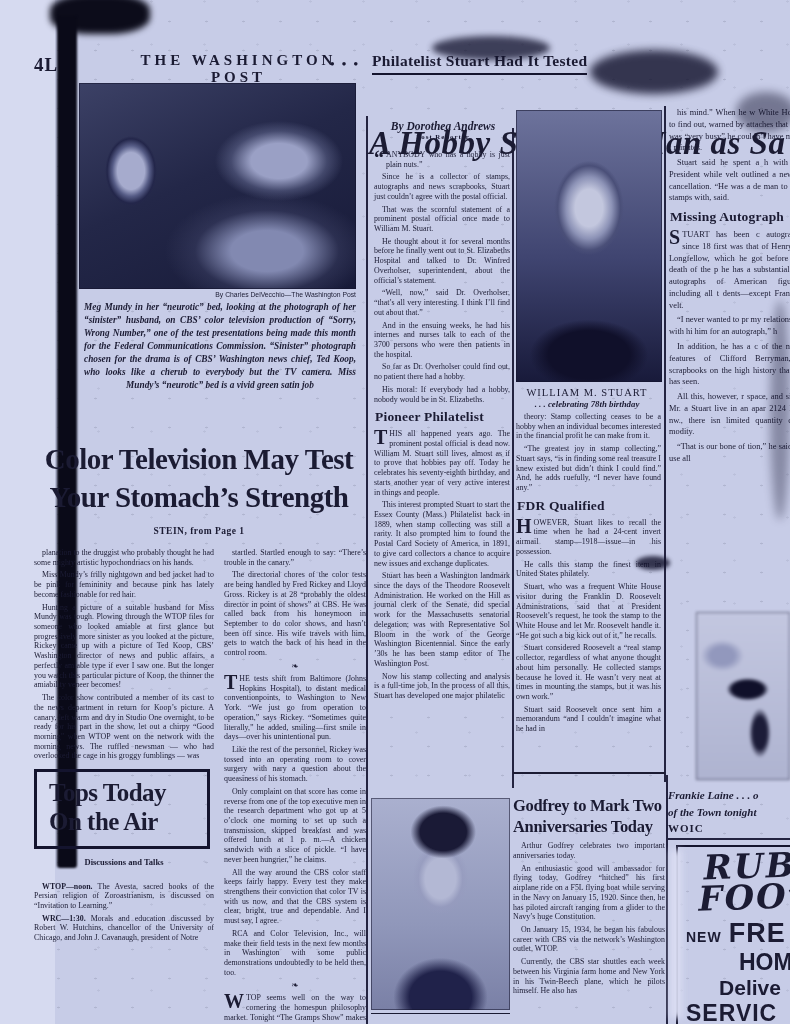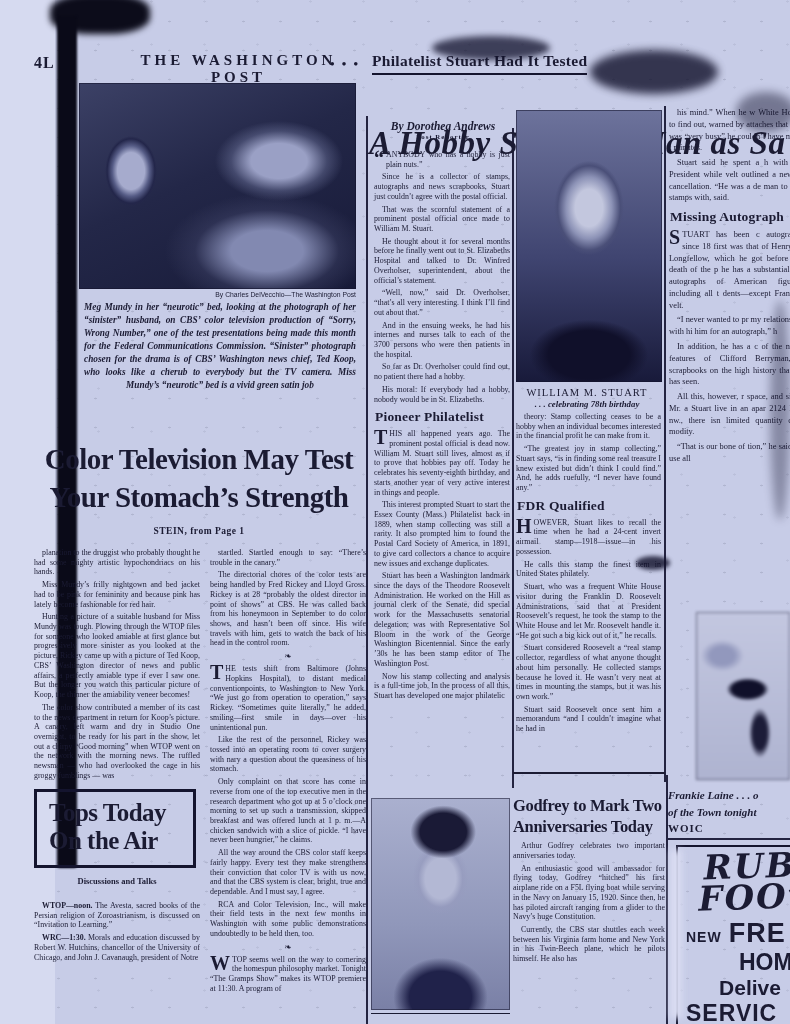--- a/index.html
+++ b/index.html
@@ -9,21 +9,21 @@
     background-image:radial-gradient(rgba(20,20,46,.25) 1px,transparent 1.4px),
                      radial-gradient(rgba(20,20,46,.14) 1px,transparent 1.6px);
     background-size:37px 29px,53px 43px;background-position:3px 7px,19px 23px;}
   .abs{position:absolute;}
   
   .band-left{left:57px;top:16px;width:20px;height:852px;background:#0a0a18;filter:blur(1px);border-radius:3px;}
   .corner-blot{left:50px;top:-6px;width:100px;height:40px;background:#0c0c1a;filter:blur(3px);border-radius:40%;}
   .smudge{background:#10102a;border-radius:50%;pointer-events:none;}
   .margin-strip{left:0;top:0;width:55px;height:1024px;background:#d6daf0;}
   
-  .pagemark{left:34px;top:54px;font-size:16px;font-weight:bold;letter-spacing:1px;}
+  .pagemark{left:34px;top:54px;font-size:19px;font-weight:bold;letter-spacing:1px;}
   .mast{left:80px;top:52px;width:285px;text-align:center;}
   .mast .title{font-size:15px;font-weight:bold;letter-spacing:4px;margin-left:32px;}
   .mast .date{font-size:10px;font-weight:bold;font-style:italic;margin-top:1px;}
   .mast-dots{left:330px;top:56px;font-size:13px;font-weight:bold;letter-spacing:2px;}
   
   .photo{box-shadow:0 0 0 1px rgba(20,20,46,.55) inset;}
   .meg-photo{left:79px;top:83px;width:277px;height:206px;background:
     radial-gradient(ellipse 34px 46px at 52px 88px,#a6abcd 0 40%,#565c86 55%,#23264a 70%,rgba(0,0,0,0) 76%),
     radial-gradient(ellipse 80px 50px at 200px 78px,#9aa0c5 0 35%,rgba(90,96,134,.6) 60%,rgba(0,0,0,0) 80%),
     radial-gradient(ellipse 120px 68px at 188px 168px,#8289b1 0 30%,rgba(60,64,100,.5) 60%,rgba(0,0,0,0) 85%),
@@ -55,21 +55,21 @@
   .laine-cap .w{font-style:normal;letter-spacing:1px;}
   
   .ct-head{left:32px;top:441px;width:334px;text-align:center;font-size:29px;font-weight:bold;line-height:1.3;letter-spacing:-.5px;}
   .jump{left:34px;top:526px;width:330px;text-align:center;font-size:9.5px;font-weight:bold;letter-spacing:.5px;}
   .cols{display:flex;gap:10px;}
   .ct-cols{left:34px;top:548px;width:332px;}
   .col{flex:1;}
   .para{margin:0 0 3px 0;font-size:7.9px;line-height:1.23;text-align:justify;text-indent:8px;}
   .orn{margin:3px 0;text-align:center;font-size:9px;}
   .dropcap{float:left;font-size:20px;line-height:16px;font-weight:bold;padding-right:2px;}
-  .tops-box{border:3px solid #14142e;margin:8px 4px 6px 0;padding:7px 6px 9px 12px;width:138px;}
+  .tops-box{border:3px solid #14142e;margin:8px 4px 6px 0;padding:7px 20px 9px 12px;width:138px;}
   .tops-box div{font-size:25px;font-weight:bold;line-height:1.15;letter-spacing:-.5px;}
   .list-head{text-align:center;font-size:8.5px;font-weight:bold;margin:8px 0 15px 0;}
   .lead{font-weight:bold;}
   
   .rule-v{width:1.6px;background:#232340;}
   .rv1{left:366px;top:116px;height:908px;}
   .rv2{left:512px;top:128px;height:660px;}
   .rv3{left:664px;top:106px;height:676px;}
   .rv4{left:666px;top:775px;height:249px;}
   .rule-h{height:1.6px;background:#232340;}
@@ -238,20 +238,21 @@
   <div class="abs rule-h rh-laine"></div>
 
   <div class="abs godfrey">
     <div class="h">
       <div>Godfrey to Mark Two</div>
       <div>Anniversaries Today</div>
     </div>
     <div>
         <p class="para">Arthur Godfrey celebrates two important anniversaries today.</p>
         <p class="para">An enthusiastic good will ambassador for flying today, Godfrey “hitched” his first airplane ride on a F5L flying boat while serving in the Navy on January 15, 1920. Since then, he has piloted aircraft ranging from a glider to the Navy’s huge Constitution.</p>
+        <p class="para">On January 15, 1934, he began his fabulous career with CBS via the network’s Washington outlet, WTOP.</p>
         <p class="para">Currently, the CBS star shuttles each week between his Virginia farm home and New York in his Twin-Beech plane, which he pilots himself. He also has</p>
       </div>
   </div>
 
   <div class="abs photo morgan-photo"></div>
   <div class="abs morgan-cap">HENRY MORGAN: moves into</div>
 
   <div class="abs ad">
     <div class="brand">RUB</div>
     <div class="brand">FOO’</div>

